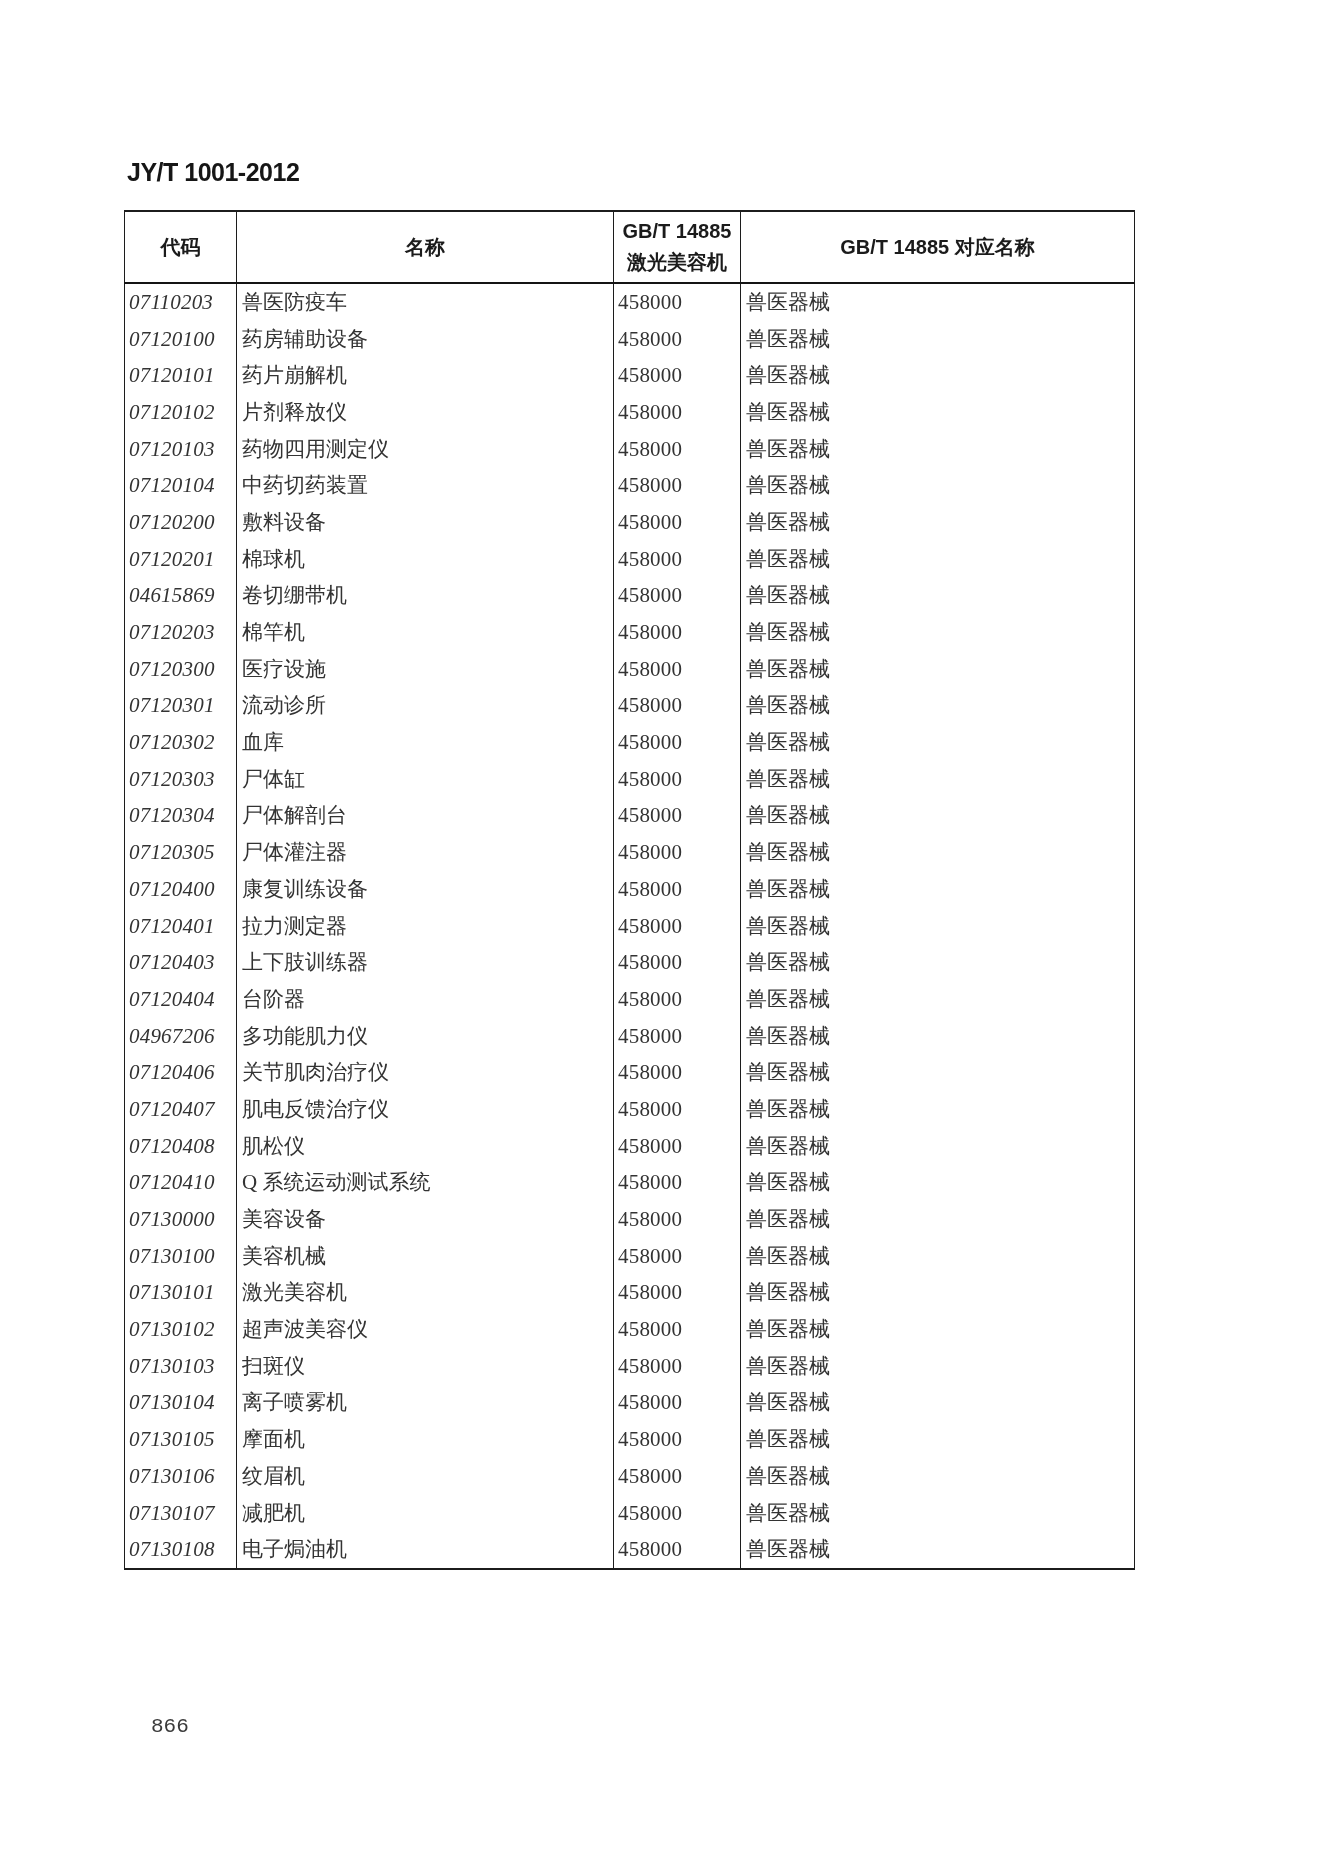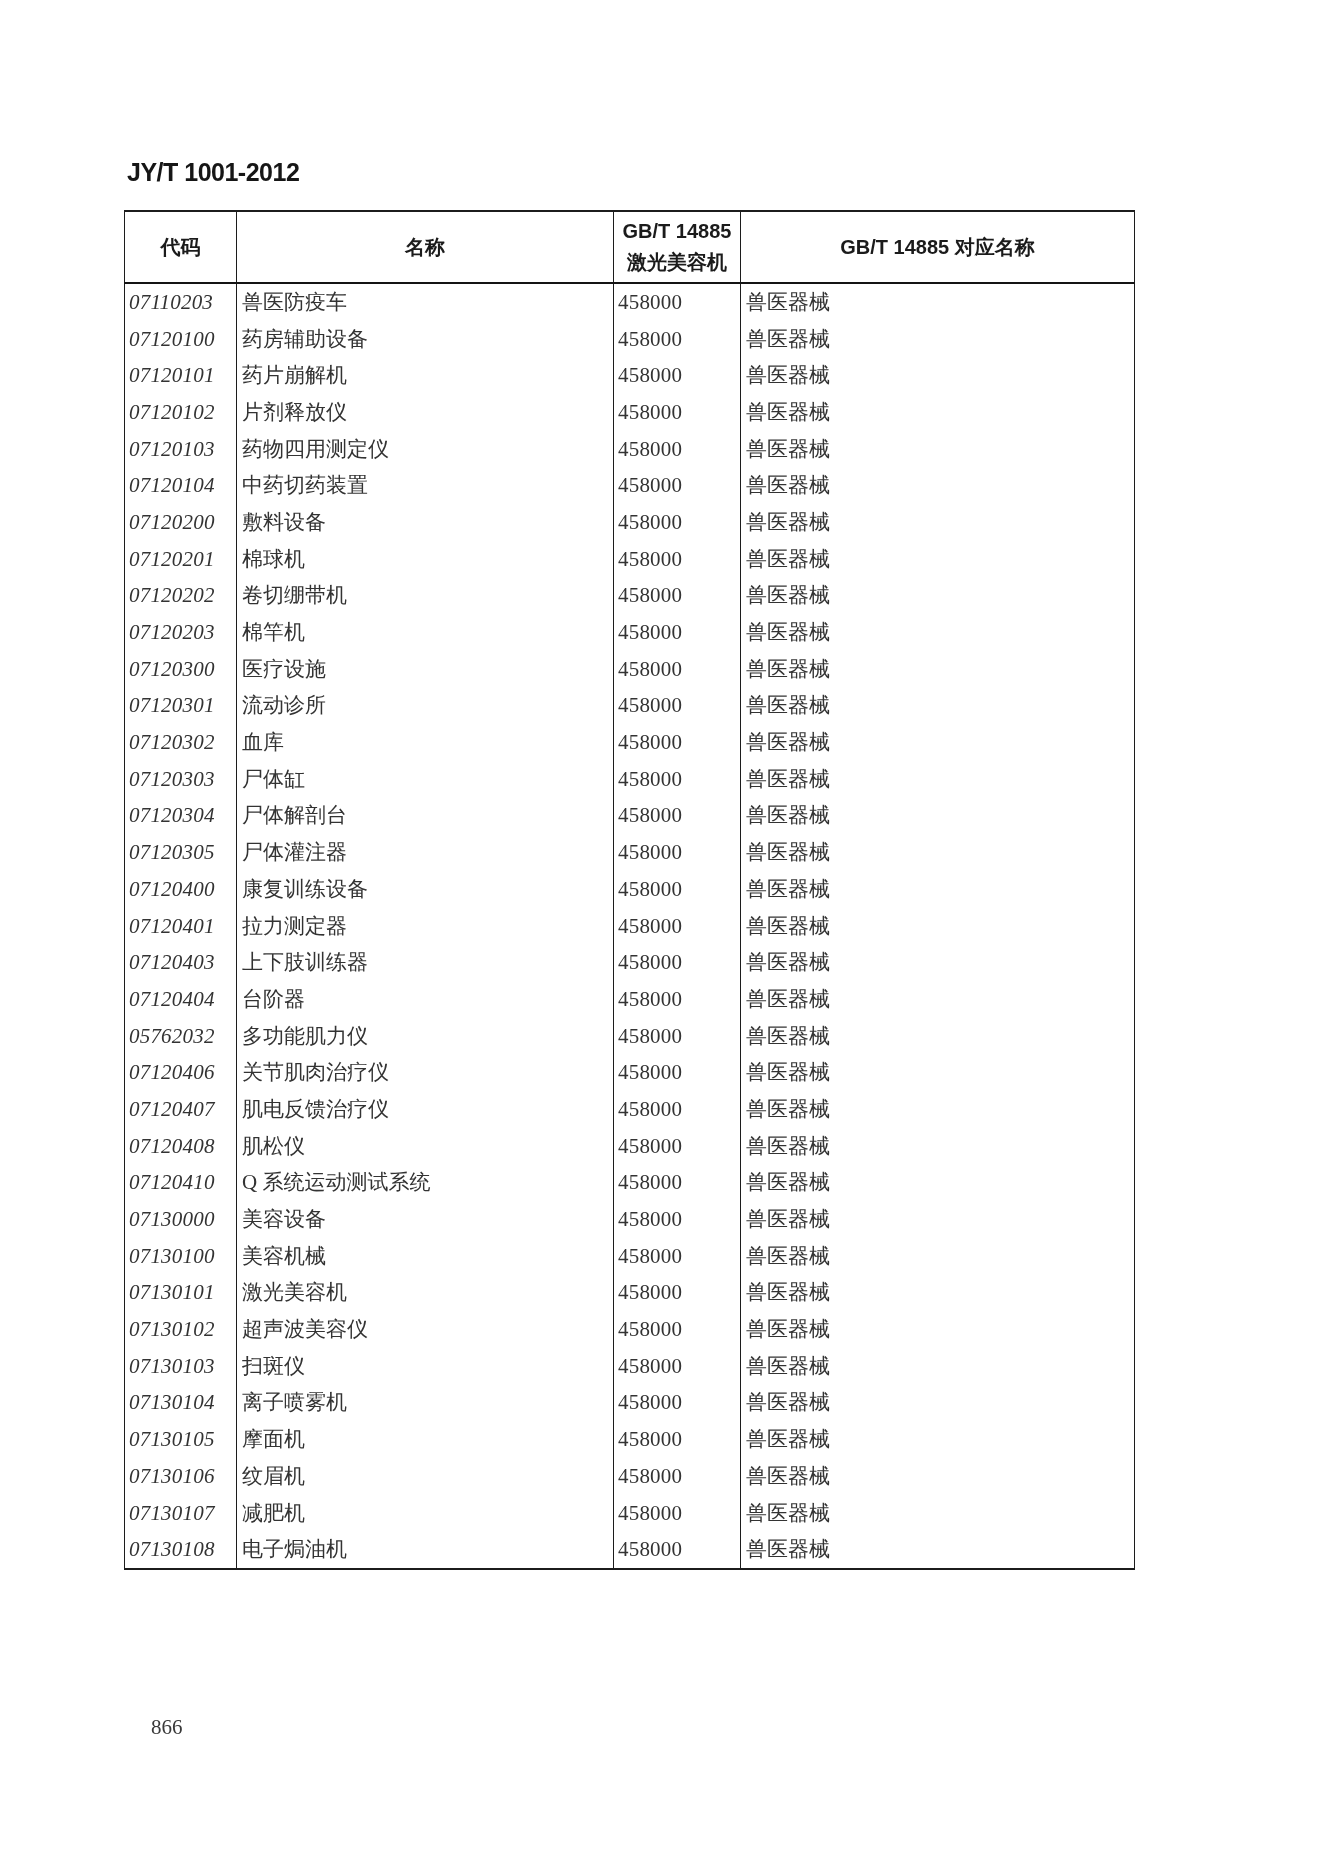--- a/index.html
+++ b/index.html
@@ -67,20 +67,21 @@
     overflow: hidden;
   }
   tbody td.col-code { padding-left: 4px; letter-spacing: 0.2px; font-style: italic; }
   tbody td.col-gbt-code { padding-left: 4px; letter-spacing: 0.2px; }
   .page-number {
     position: absolute;
     left: 151px;
     top: 1715px;
     font-size: 21px;
     color: #3a3a3a;
+    font-family: Liberation Mono, monospace;
   }
 </style>
 </head>
 <body>
 
 <div class="doc-title">JY/T 1001-2012</div>
 
 <table class="doc-table">
   <colgroup>
     <col class="c-code">
@@ -152,21 +153,21 @@
       </tr>
 
       <tr>
         <td class="col-code">07120201</td>
         <td class="col-name">棉球机</td>
         <td class="col-gbt-code">458000</td>
         <td class="col-gbt-name">兽医器械</td>
       </tr>
 
       <tr>
-        <td class="col-code">07120202</td>
+        <td class="col-code">04615869</td>
         <td class="col-name">卷切绷带机</td>
         <td class="col-gbt-code">458000</td>
         <td class="col-gbt-name">兽医器械</td>
       </tr>
 
       <tr>
         <td class="col-code">07120203</td>
         <td class="col-name">棉竿机</td>
         <td class="col-gbt-code">458000</td>
         <td class="col-gbt-name">兽医器械</td>
@@ -237,21 +238,21 @@
       </tr>
 
       <tr>
         <td class="col-code">07120404</td>
         <td class="col-name">台阶器</td>
         <td class="col-gbt-code">458000</td>
         <td class="col-gbt-name">兽医器械</td>
       </tr>
 
       <tr>
-        <td class="col-code">05762032</td>
+        <td class="col-code">04967206</td>
         <td class="col-name">多功能肌力仪</td>
         <td class="col-gbt-code">458000</td>
         <td class="col-gbt-name">兽医器械</td>
       </tr>
 
       <tr>
         <td class="col-code">07120406</td>
         <td class="col-name">关节肌肉治疗仪</td>
         <td class="col-gbt-code">458000</td>
         <td class="col-gbt-name">兽医器械</td>

